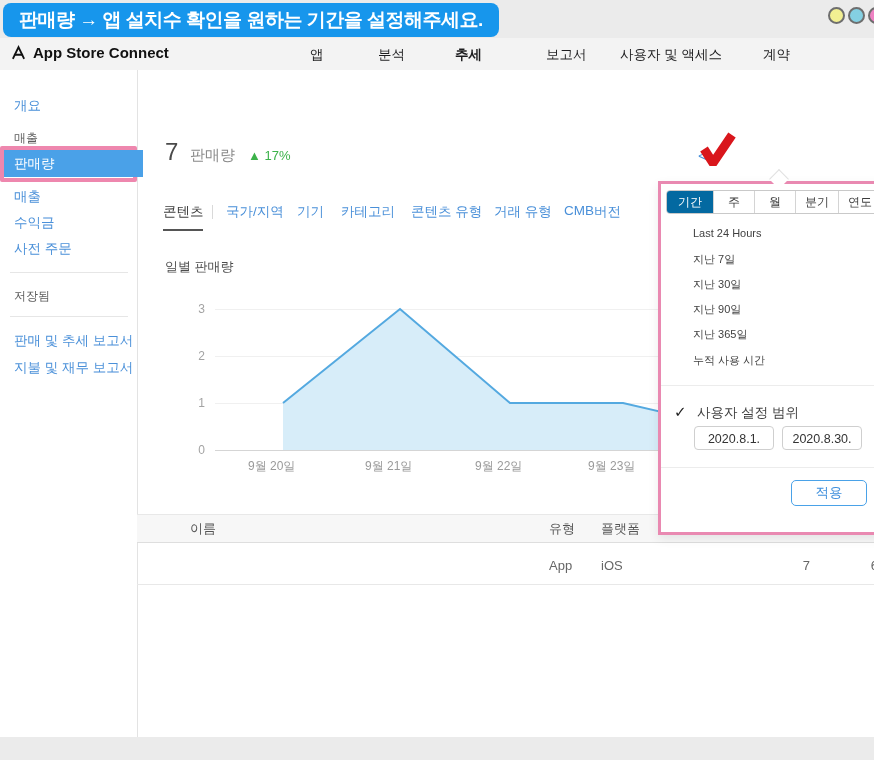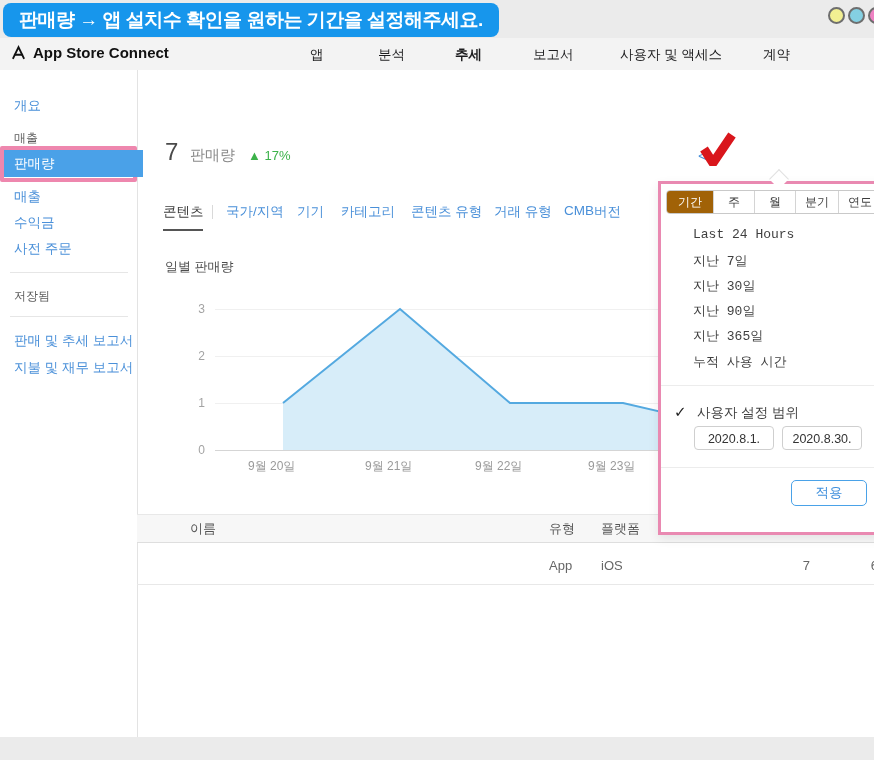--- a/index.html
+++ b/index.html
@@ -70,22 +70,22 @@
   .th{top:520px;font-size:13px;color:#555;}
   .td{top:558px;font-size:13px;color:#666;}
   #row-border{left:137px;top:584px;width:745px;height:1px;background:#e8e8e8;}
 
   
   #popup{left:658px;top:181px;width:226px;height:354px;background:#fff;border:3px solid #e989b1;
          box-sizing:border-box;z-index:10;box-shadow:0 4px 10px rgba(0,0,0,0.08);}
   #segmcontrol{position:absolute;left:5px;top:6px;height:22px;display:flex;border:1px solid #c9c9c9;border-radius:4px;overflow:hidden;background:#fff;}
   .segcell{font-size:12px;color:#3c3c3c;line-height:22px;text-align:center;border-right:1px solid #d4d4d4;}
   .segcell:last-child{border-right:none;}
-  .segcell.sel{background:#a16207;color:#fff;}
-  .range-item{position:absolute;left:32px;font-size:13px;color:#3f3f3f;font-family:Liberation Mono, monospace;}
+  .segcell.sel{background:#0369a1;color:#fff;}
+  .range-item{position:absolute;left:32px;font-size:11px;color:#3f3f3f;}
   .pop-div{position:absolute;left:0;width:100%;height:1px;background:#ececec;}
   #custom-check{position:absolute;left:13px;top:219px;font-size:15px;color:#222;font-weight:bold;}
   #custom-label{position:absolute;left:36px;top:220px;font-size:13.5px;color:#3f3f3f;}
   .date-input{position:absolute;top:242px;width:80px;height:24px;border:1px solid #cfcfcf;border-radius:4px;
               background:#fff;font-size:12.5px;color:#333;text-align:center;line-height:24px;box-sizing:border-box;}
   #apply-btn{position:absolute;left:130px;top:296px;width:76px;height:26px;border:1px solid #4aa2e8;border-radius:5px;
              background:#fff;color:#3f8fdc;font-size:13.5px;text-align:center;line-height:24px;box-sizing:border-box;}
 
   #red-arrow{left:700px;top:132px;z-index:31;}
 </style>
@@ -110,21 +110,21 @@
         <path d="M3.2 14.2 L8.5 3.2 L13.8 14.2"></path>
             <path d="M4.8 10.8 H12.2"></path>
           </g>
         </svg>
     </span>
     <span>App Store Connect</span>
   </div>
   <span class="abs nav-item" style="left:310px;">앱</span>
   <span class="abs nav-item" style="left:378px;">분석</span>
   <span class="abs nav-item active" style="left:455px;">추세</span>
-  <span class="abs nav-item" style="left:533px;">보고서</span>
+  <span class="abs nav-item" style="left:546px;">보고서</span>
   <span class="abs nav-item" style="left:620px;">사용자 및 액세스</span>
   <span class="abs nav-item" style="left:763px;">계약</span>
 
   <div class="abs" id="content"></div>
   <div class="abs" id="sidebar-border"></div>
 
   <span class="abs side-link" style="top:97px;">개요</span>
   <span class="abs side-label" style="top:130px;">매출</span>
   <div class="abs" id="side-selected-annot"></div>
   <div class="abs" id="side-selected">판매량</div>

